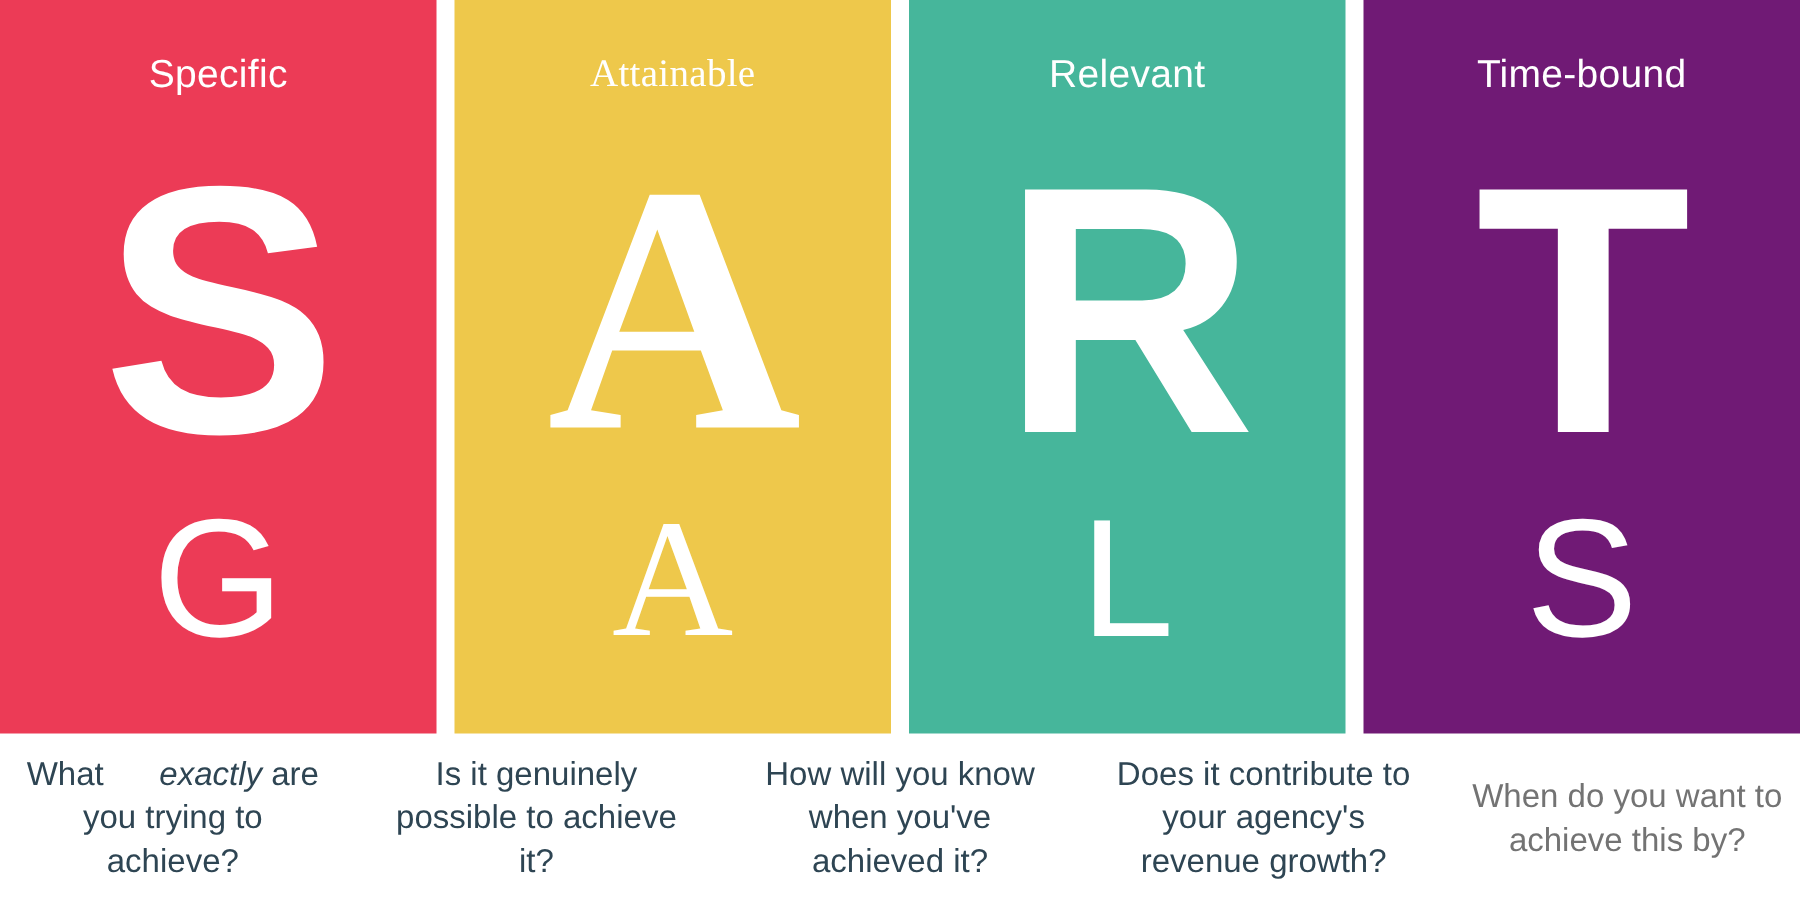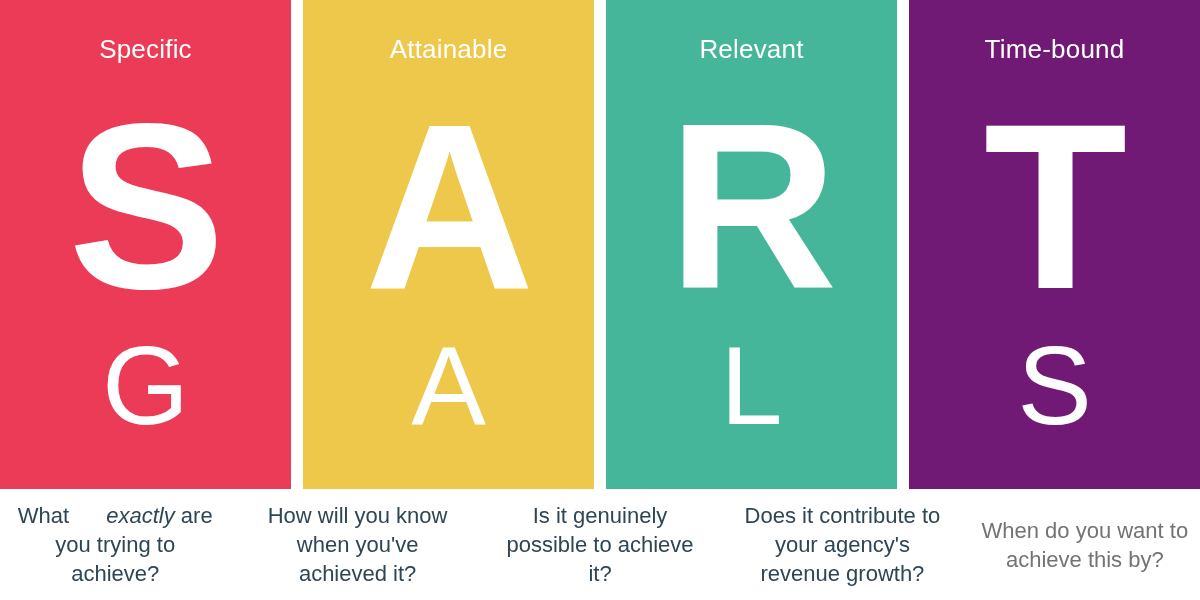--- a/index.html
+++ b/index.html
@@ -121,21 +121,21 @@
 
   <div class="columns">
 
     <div class="column edge-left" style="background: rgb(236, 59, 86);">
       <div class="col-header">Specific</div>
       <div class="col-bigletter">S</div>
       <div class="col-subletter">G</div>
     </div>
 
 
-    <div class="column" style="background: rgb(238, 200, 75);">
+    <div class="column" style="background: rgb(238, 200, 75); font-family: Liberation Serif, serif;">
       <div class="col-header">Attainable</div>
       <div class="col-bigletter">A</div>
       <div class="col-subletter">A</div>
     </div>
 
     <div class="column" style="background: rgb(70, 182, 155);">
       <div class="col-header">Relevant</div>
       <div class="col-bigletter">R</div>
       <div class="col-subletter">L</div>
     </div>
@@ -146,24 +146,24 @@
       <div class="col-subletter">S</div>
     </div>
 
   </div>
 
   <div class="captions">
     <div class="caption-cell">
       <div class="caption-text" style="color: rgb(46, 69, 83);">What <em>exactly</em> are you trying to achieve?</div>
     </div>
     <div class="caption-cell">
-      <div class="caption-text" style="color: rgb(46, 69, 83);">How will you know when you've achieved it?</div>
+      <div class="caption-text" style="color: rgb(46, 69, 83);">Is it genuinely possible to achieve it?</div>
     </div>
     <div class="caption-cell">
-      <div class="caption-text" style="color: rgb(46, 69, 83);">Is it genuinely possible to achieve it?</div>
+      <div class="caption-text" style="color: rgb(46, 69, 83);">How will you know when you've achieved it?</div>
     </div>
     <div class="caption-cell">
       <div class="caption-text" style="color: rgb(46, 69, 83);">Does it contribute to your agency's revenue growth?</div>
     </div>
     <div class="caption-cell">
       <div class="caption-text" style="color: #737373;">When do you want to achieve this by?</div>
     </div>
   </div>
 
 </div>

